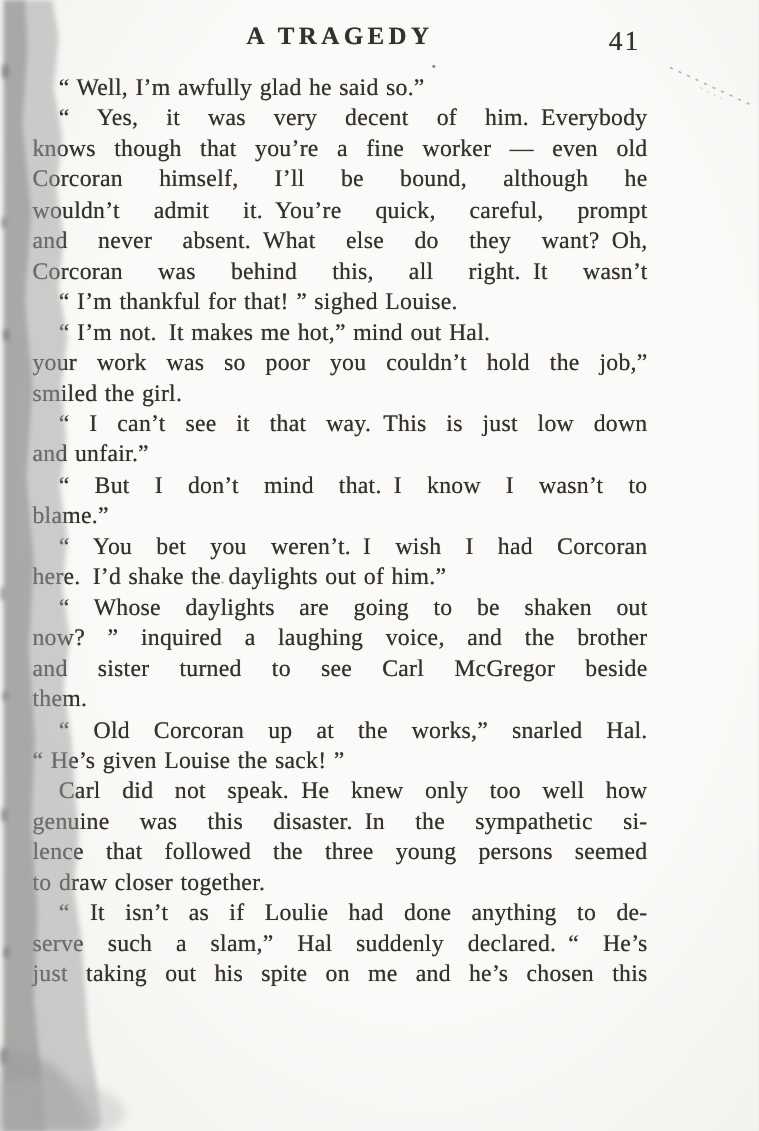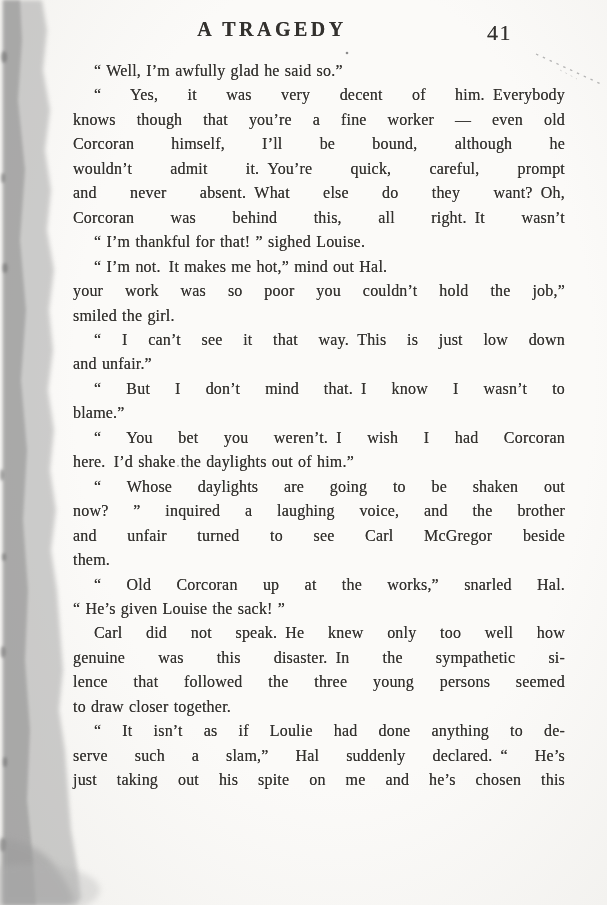--- a/index.html
+++ b/index.html
@@ -27,24 +27,23 @@
   }
   .pagenum{
     position:absolute;right:6px;top:2px;
     font-size:22px;letter-spacing:1.5px;
     color:var(--ink);
     text-shadow:0 0 0.6px rgba(50,48,45,.7);
   }
   .text{
     position:absolute;top:59px;left:26px;width:492px;
     color:var(--ink);
-    font-size:16px;line-height:24.45px;
+    font-size:19px;line-height:24.45px;
     letter-spacing:0.2px;word-spacing:1px;
     text-shadow:0 0 0.55px rgba(50,48,45,.75);
-    margin-left:47px;
   }
   .line{text-align:left;}
   .line.just{text-align:justify;text-align-last:justify;}
   .line.indent{padding-left:21px;}
   .artifacts{
     position:absolute;top:0;left:0;width:607px;height:905px;
     pointer-events:none;z-index:5;
   }
 </style>
 </head>
@@ -70,21 +69,21 @@
       <div class="line just">your work was so poor you couldn’t hold the job,”</div>
       <div class="line">smiled the girl.</div>
       <div class="line indent just">“ I can’t see it that way. This is just low down</div>
       <div class="line">and unfair.”</div>
       <div class="line indent just">“ But I don’t mind that. I know I wasn’t to</div>
       <div class="line">blame.”</div>
       <div class="line indent just">“ You bet you weren’t. I wish I had Corcoran</div>
       <div class="line">here. I’d shake the daylights out of him.”</div>
       <div class="line indent just">“ Whose daylights are going to be shaken out</div>
       <div class="line just">now? ” inquired a laughing voice, and the brother</div>
-      <div class="line just">and unfair turned to see Carl McGregor beside</div>
+      <div class="line just">and sister turned to see Carl McGregor beside</div>
       <div class="line">them.</div>
       <div class="line indent just">“ Old Corcoran up at the works,” snarled Hal.</div>
       <div class="line">“ He’s given Louise the sack! ”</div>
       <div class="line indent just">Carl did not speak. He knew only too well how</div>
       <div class="line just">genuine was this disaster. In the sympathetic si-</div>
       <div class="line just">lence that followed the three young persons seemed</div>
       <div class="line">to draw closer together.</div>
       <div class="line indent just">“ It isn’t as if Loulie had done anything to de-</div>
       <div class="line just">serve such a slam,” Hal suddenly declared. “ He’s</div>
       <div class="line just">just taking out his spite on me and he’s chosen this</div>

